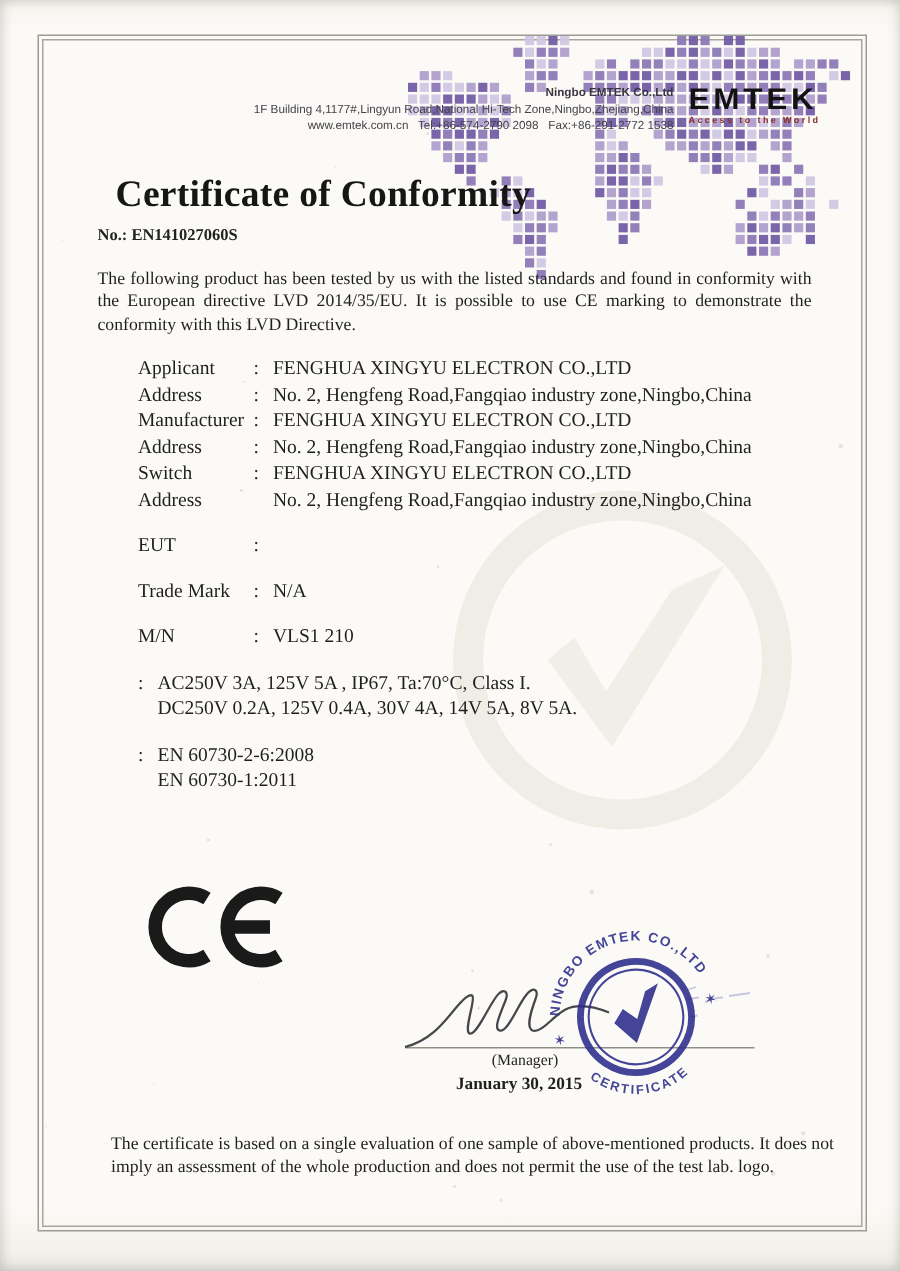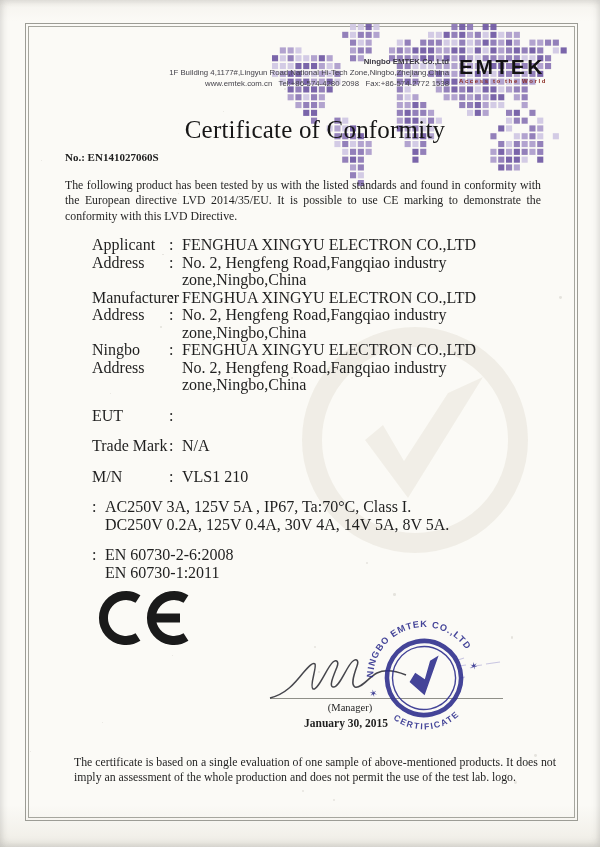--- a/index.html
+++ b/index.html
@@ -17,28 +17,28 @@
   .letterhead{position:absolute;right:151px;top:56px;z-index:4;text-align:right;
               font-family:"Liberation Sans",sans-serif;font-size:7.8px;line-height:11px;
               color:#44424a;}
   .letterhead div{white-space:pre;}
   .lh-company{font-weight:bold;color:#3a3742;}
   .logo{position:absolute;left:459px;top:56px;z-index:4;width:100px;}
   .logo-word{font-family:"Liberation Sans",sans-serif;font-weight:bold;font-size:21px;
              line-height:22px;letter-spacing:2.5px;color:#121212;transform:scaleY(.95);}
   .logo-tag{font-family:"Liberation Sans",sans-serif;font-weight:bold;font-size:6px;
             letter-spacing:1.6px;color:#8c2f26;white-space:nowrap;margin-top:0;}
-  .title{position:absolute;left:65px;width:476px;top:116px;z-index:4;text-align:center;
-         padding-left:12px;font-size:25px;font-weight:normal;letter-spacing:.2px;color:#161616;}
+  .title{position:absolute;left:65px;width:476px;top:116px;z-index:4;text-align:left;
+         padding-left:12px;font-size:25px;font-weight:bold;letter-spacing:.2px;color:#161616;}
   .certno{position:absolute;left:65px;width:460px;top:151px;z-index:4;text-align:left;
           font-size:11px;font-weight:bold;color:#222;}
   .intro{position:absolute;left:65px;width:476px;top:178px;z-index:4;
          font-size:11.8px;line-height:15.4px;text-align:justify;margin:0;}
   .fields{position:absolute;left:92px;top:236px;width:462px;z-index:4;
-          font-size:16px;line-height:17.5px;}
+          font-size:13px;line-height:17.5px;}
   .frow{display:flex;}
   .frow .lab{width:77px;flex:none;}
   .frow .sep{width:13px;flex:none;}
   .frow .val{flex:1;}
   .gap-lg{margin-top:0;align-items:flex-end;}
   .gap-md{margin-top:13px;}
   .ce{position:absolute;left:97px;top:588px;z-index:4;}
   .sr{position:absolute;width:1px;height:1px;overflow:hidden;clip:rect(0 0 0 0);}
   .sig-line{position:absolute;left:270px;top:698px;width:233px;height:1px;
             background:#8f8f88;z-index:4;}
@@ -403,21 +403,21 @@
     </svg>
 
   <svg class="watermark" width="280" height="300">
     <circle cx="135" cy="125" r="103" fill="none" stroke="#e8e4da" stroke-width="20"></circle>
     <path d="M 85 125 L 128 183 L 203 62 L 168 78 L 124 146 L 103 110 Z" fill="#eae6dc"></path>
   </svg>
 
   <div class="letterhead">
     <div class="lh-company">Ningbo EMTEK Co.,Ltd</div>
     <div>1F Building 4,1177#,Lingyun Road,National Hi-Tech Zone,Ningbo,Zhejiang,China</div>
-    <div>www.emtek.com.cn   Tel:+86-574-4280 2098   Fax:+86-574-2772 1538</div>
+    <div>www.emtek.com.cn   Tel:+86-574-2790 2098   Fax:+86-291-2772 1538</div>
   </div>
 
   <div class="logo">
     <div class="logo-word">EMTEK</div>
     <div class="logo-tag">Access to the World</div>
   </div>
 
   <div class="title">Certificate of Conformity</div>
   <div class="certno">No.: EN141027060S</div>
   <p class="intro">The following product has been tested by us with the listed standards and found in conformity with the European directive LVD 2014/35/EU. It is possible to use CE marking to demonstrate the conformity with this LVD Directive.</p>
@@ -437,21 +437,21 @@
       <span class="lab">Manufacturer</span>
         <span class="sep">:</span>
         <span class="val">FENGHUA XINGYU ELECTRON CO.,LTD</span>
     </div>
     <div class="frow">
       <span class="lab">Address</span>
         <span class="sep">:</span>
         <span class="val">No. 2, Hengfeng Road,Fangqiao industry zone,Ningbo,China</span>
     </div>
     <div class="frow gap-lg">
-      <span class="lab">Ningbo</span>
+      <span class="lab">Switch</span>
         <span class="sep">:</span>
         <span class="val">FENGHUA XINGYU ELECTRON CO.,LTD</span>
     </div>
     <div class="frow">
       <span class="lab">Address</span>
         <span class="sep"></span>
         <span class="val">No. 2, Hengfeng Road,Fangqiao industry zone,Ningbo,China</span>
     </div>
     <div class="frow gap-md">
       <span class="lab">EUT</span>

